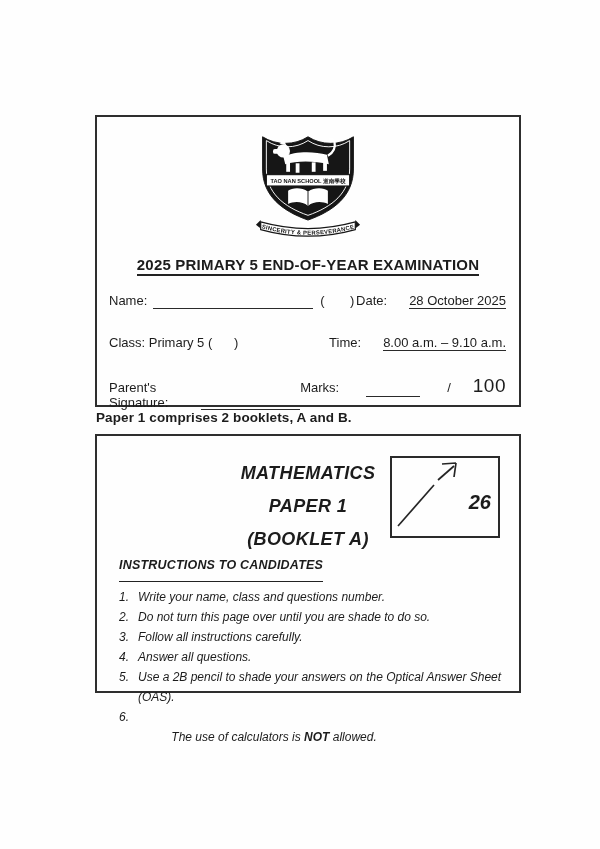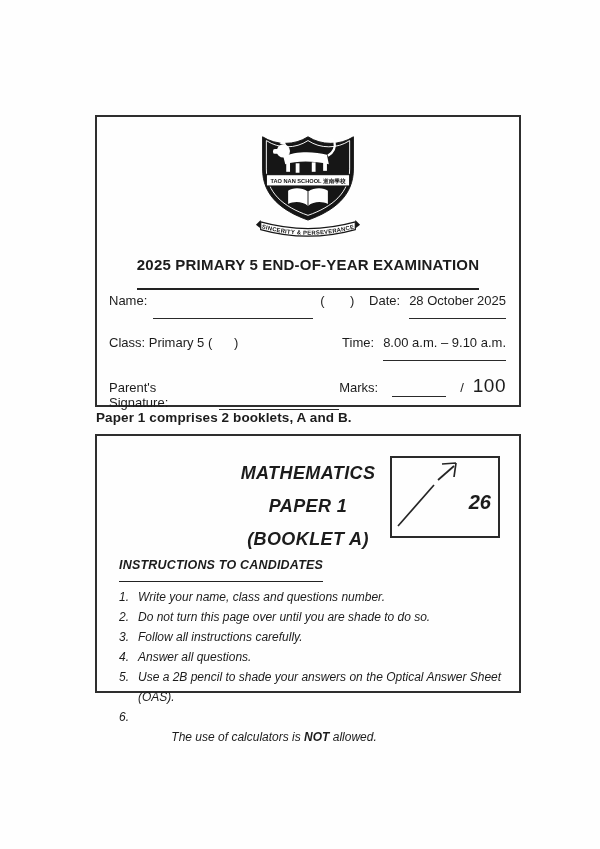--- a/index.html
+++ b/index.html
@@ -9,34 +9,34 @@
   }
   .box{position:absolute;border:2px solid #2e2e2e;background:transparent;}
   .header-box{left:95px;top:115px;width:422px;height:288px;}
   .paper-box{left:95px;top:434px;width:422px;height:255px;font-style:italic;}
 
   .crest{position:absolute;left:50%;top:12px;transform:translateX(-50%);}
 
   .exam-title-wrap{position:absolute;left:0;right:0;top:139px;text-align:center;}
   .exam-title{
     display:inline-block;font-weight:bold;font-size:15px;letter-spacing:.2px;
-    border-bottom:2px solid #222;padding-bottom:15px;
+    border-bottom:2px solid #222;padding-bottom:1px;
   }
 
   .row{position:absolute;left:12px;right:13px;display:flex;align-items:baseline;font-size:13px;}
   .row-name{top:176px;}
   .row-class{top:218px;}
   .row-parent{top:258px;}
   .pre{white-space:pre;}
   .blank{display:inline-block;border-bottom:1.3px solid #2a2a2a;height:13px;align-self:flex-end;}
   .w-name{width:160px;margin:0 7px 0 6px;}
   .w-sig{width:130px;margin-left:8px;}
   .w-marks{width:54px;margin:0 5px;}
-  .right{margin-left:auto;display:flex;align-items:baseline;gap:9px;}
-  .uline{border-bottom:1.3px solid #2a2a2a;padding-bottom:10px;}
+  .right{margin-left:auto;display:flex;align-items:baseline;gap:22px;}
+  .uline{border-bottom:1.3px solid #2a2a2a;padding-bottom:0;}
   .marks-total{font-size:19px;font-weight:normal;letter-spacing:.5px;}
 
   .note{
     position:absolute;left:96px;top:410px;font-size:13.5px;font-weight:bold;letter-spacing:.1px;
   }
 
   .titles{position:absolute;left:0;right:0;top:21px;text-align:center;}
   .titles .t{font-size:18px;font-weight:bold;letter-spacing:.4px;line-height:33px;}
 
   .scorebox{position:absolute;right:19px;top:20px;width:78px;height:78px;border:2px solid #2a2a2a;padding-left:28px;}

